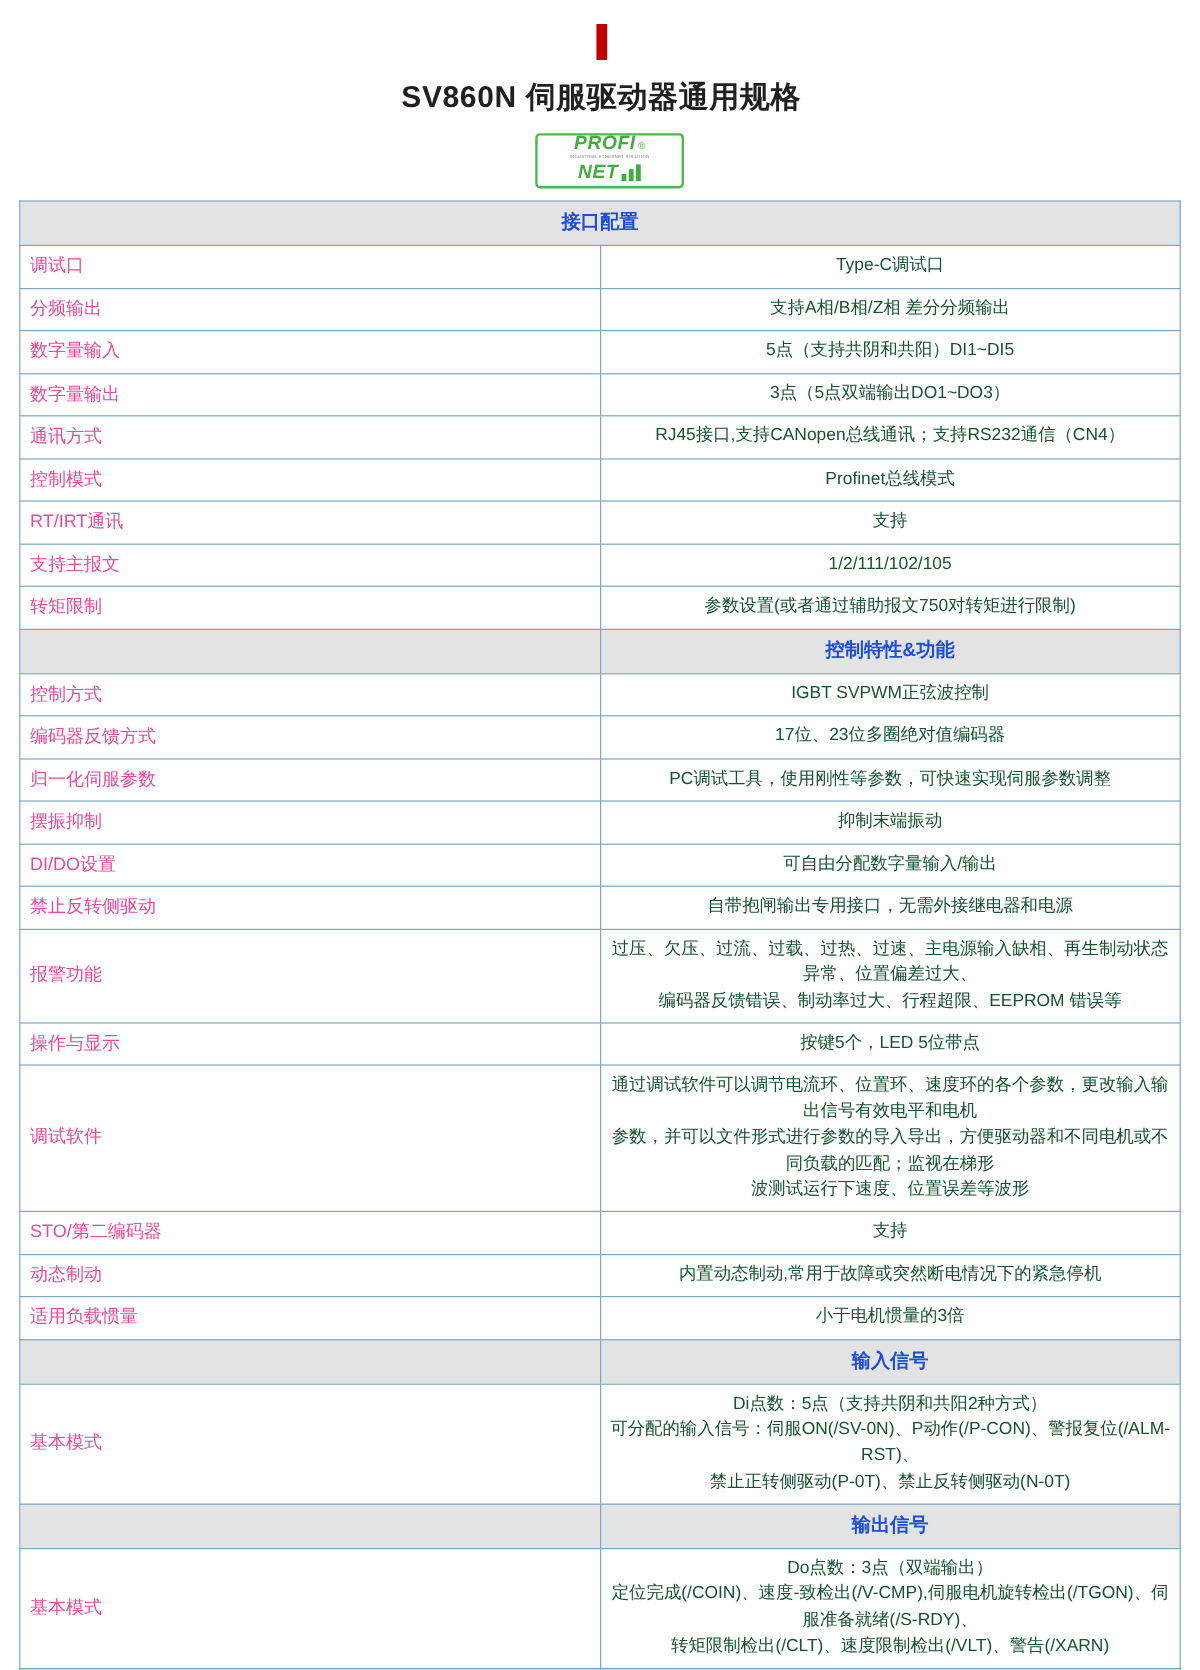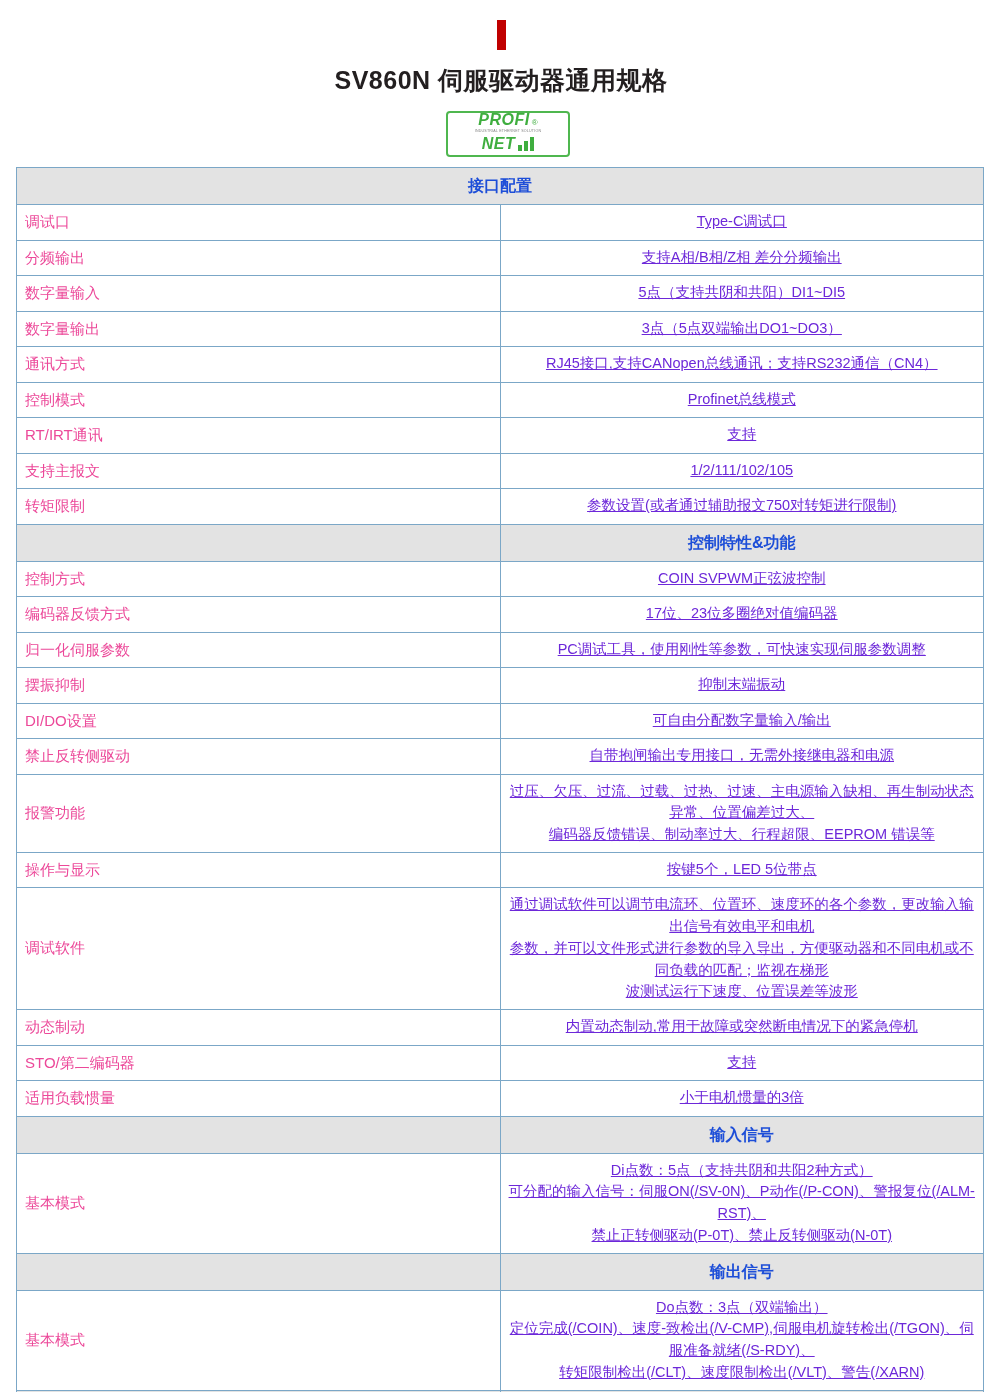--- a/index.html
+++ b/index.html
@@ -120,24 +120,23 @@
   td.label {
     width: 168px;
     background: #ffffff;
     color: #ec4899;
     font-size: 15px;
     padding-left: 10px;
     text-align: left;
   }
   td.value {
     background: #ffffff;
-    color: #6d28d9;
+    color: #14532d;
     text-align: center;
     font-size: 14.5px;
-    text-decoration: underline;
   }
   tr.section td {
     background: #e3e3e3;
     color: #1d4ed8;
     font-weight: bold;
     font-size: 16px;
     text-align: center;
     padding: 6px 8px;
   }
   tr.section td.blank {
@@ -214,21 +213,21 @@
         <td class="label">转矩限制</td>
         <td class="value multi">参数设置(或者通过辅助报文750对转矩进行限制)</td>
       </tr>
 
       <tr class="section">
         <td class="blank"></td>
         <td>控制特性&amp;功能</td>
       </tr>
       <tr>
         <td class="label">控制方式</td>
-        <td class="value multi">COIN SVPWM正弦波控制</td>
+        <td class="value multi">IGBT SVPWM正弦波控制</td>
       </tr>
       <tr>
         <td class="label">编码器反馈方式</td>
         <td class="value multi">17位、23位多圈绝对值编码器</td>
       </tr>
       <tr>
         <td class="label">归一化伺服参数</td>
         <td class="value multi">PC调试工具，使用刚性等参数，可快速实现伺服参数调整</td>
       </tr>
       <tr>
@@ -252,26 +251,26 @@
         <td class="label">操作与显示</td>
         <td class="value multi">按键5个，LED 5位带点</td>
       </tr>
       <tr>
         <td class="label">调试软件</td>
         <td class="value multi">通过调试软件可以调节电流环、位置环、速度环的各个参数，更改输入输出信号有效电平和电机
 参数，并可以文件形式进行参数的导入导出，方便驱动器和不同电机或不同负载的匹配；监视在梯形
 波测试运行下速度、位置误差等波形</td>
       </tr>
       <tr>
+        <td class="label">STO/第二编码器</td>
+        <td class="value multi">支持</td>
+      </tr>
+      <tr>
         <td class="label">动态制动</td>
         <td class="value multi">内置动态制动,常用于故障或突然断电情况下的紧急停机</td>
-      </tr>
-      <tr>
-        <td class="label">STO/第二编码器</td>
-        <td class="value multi">支持</td>
       </tr>
       <tr>
         <td class="label">适用负载惯量</td>
         <td class="value multi">小于电机惯量的3倍</td>
       </tr>
 
       <tr class="section">
         <td class="blank"></td>
         <td>输入信号</td>
       </tr>

